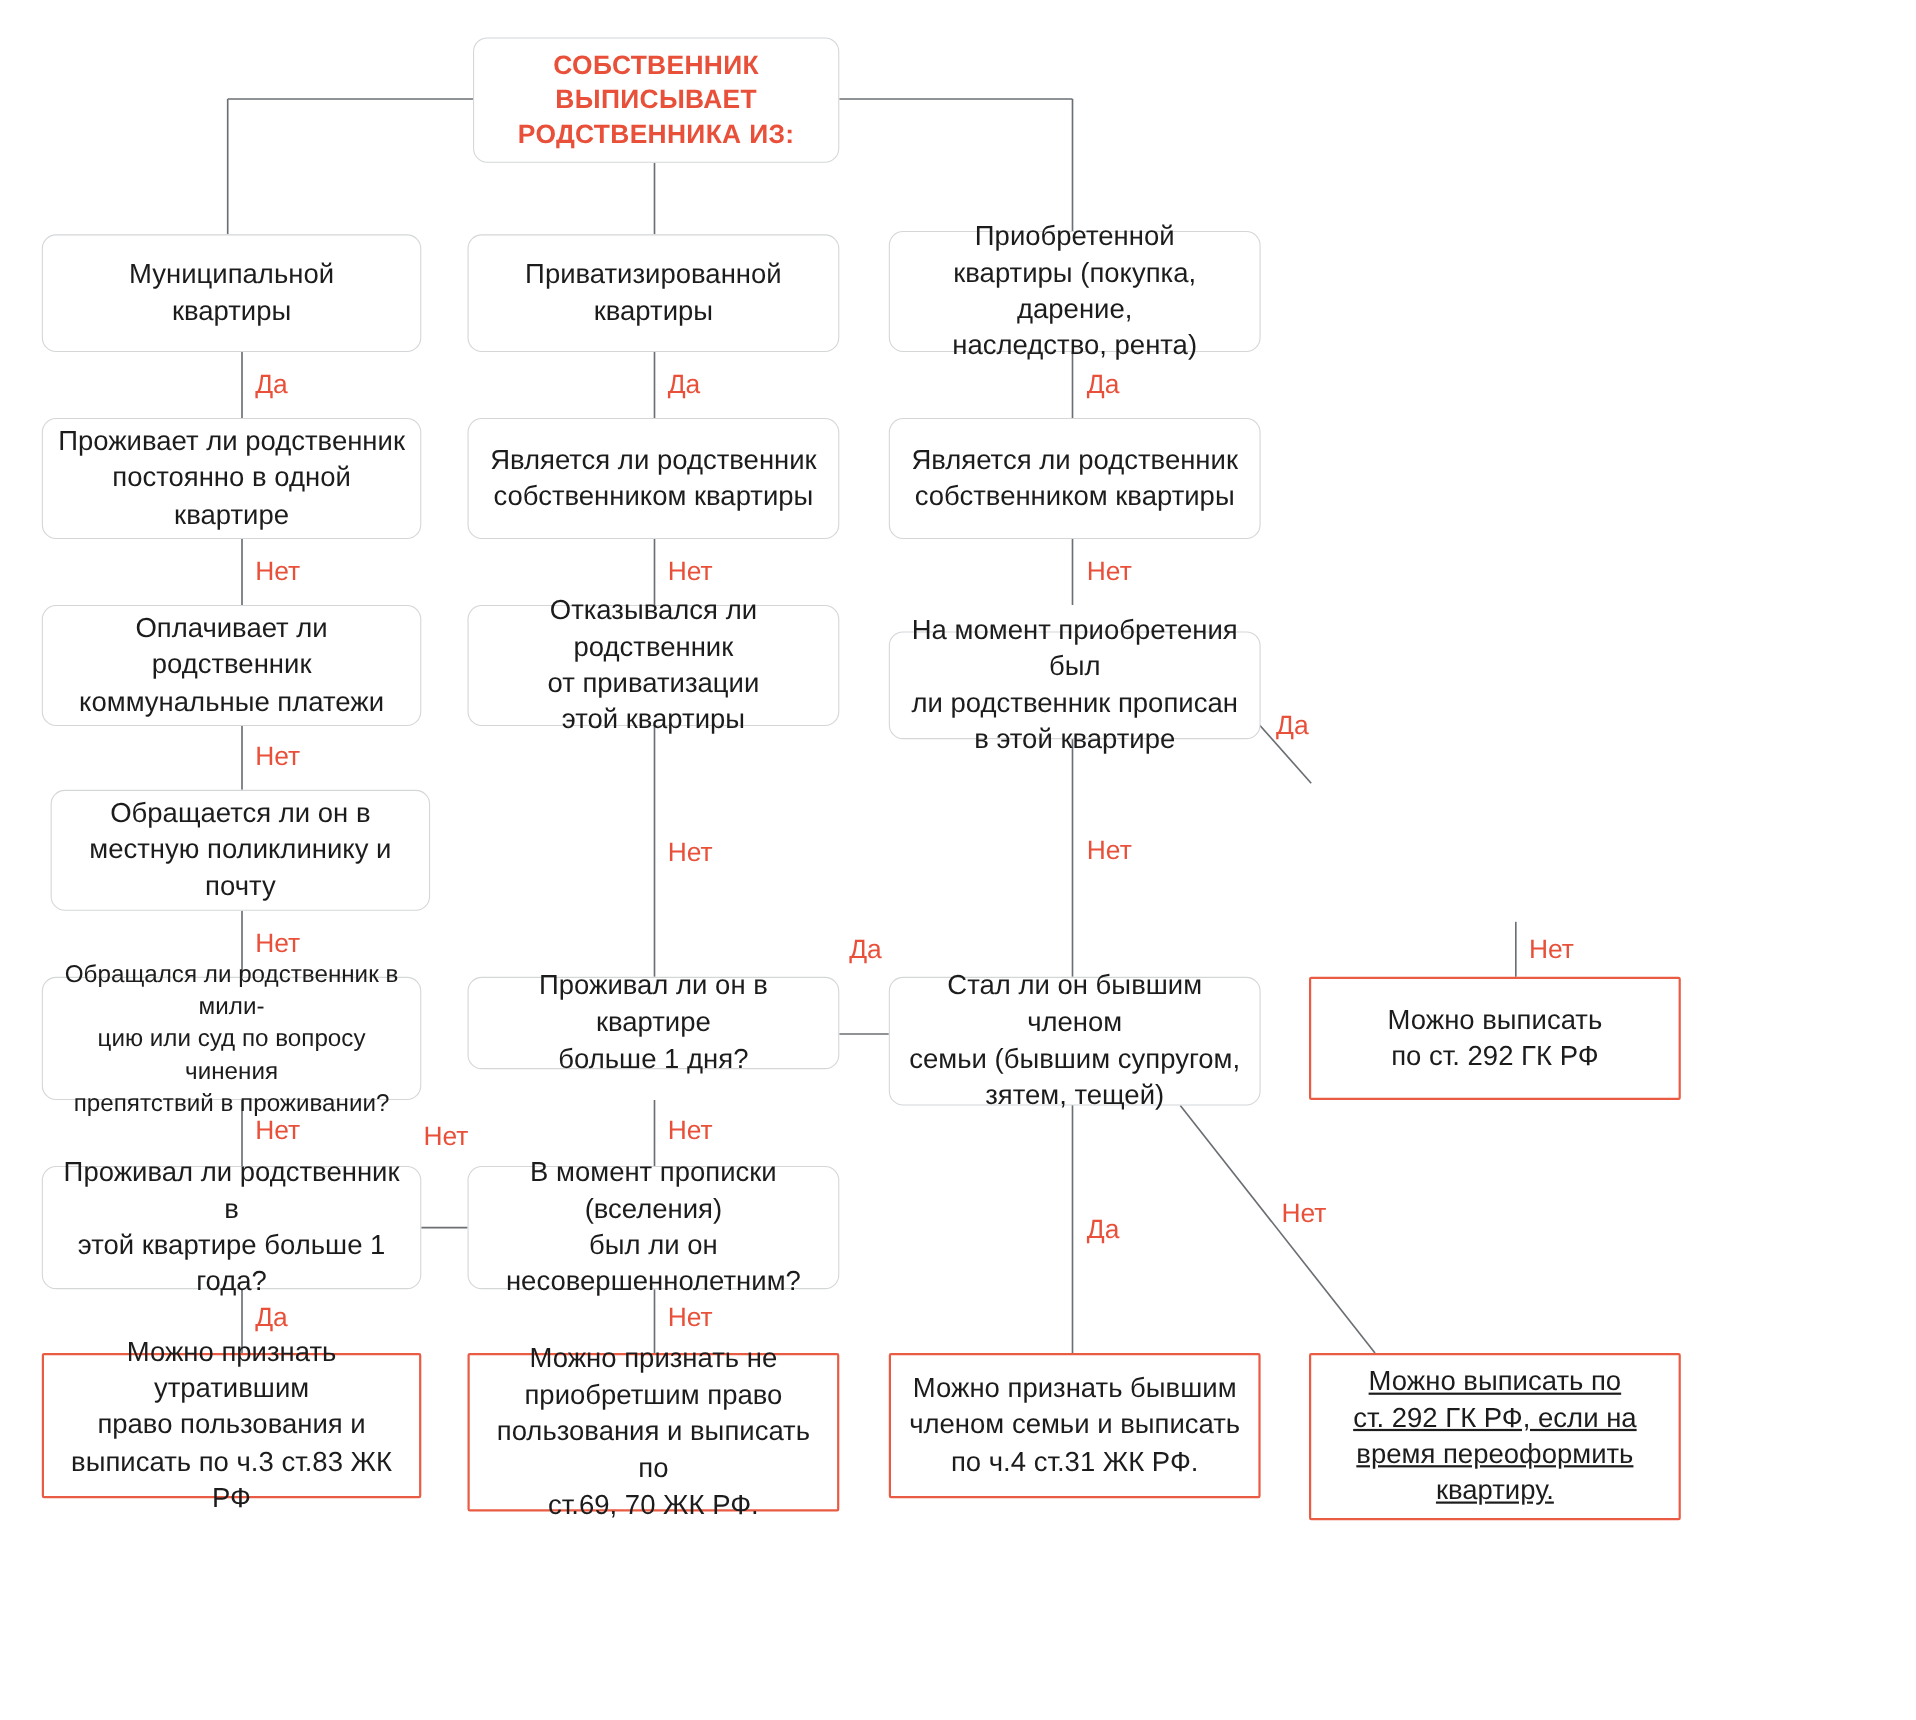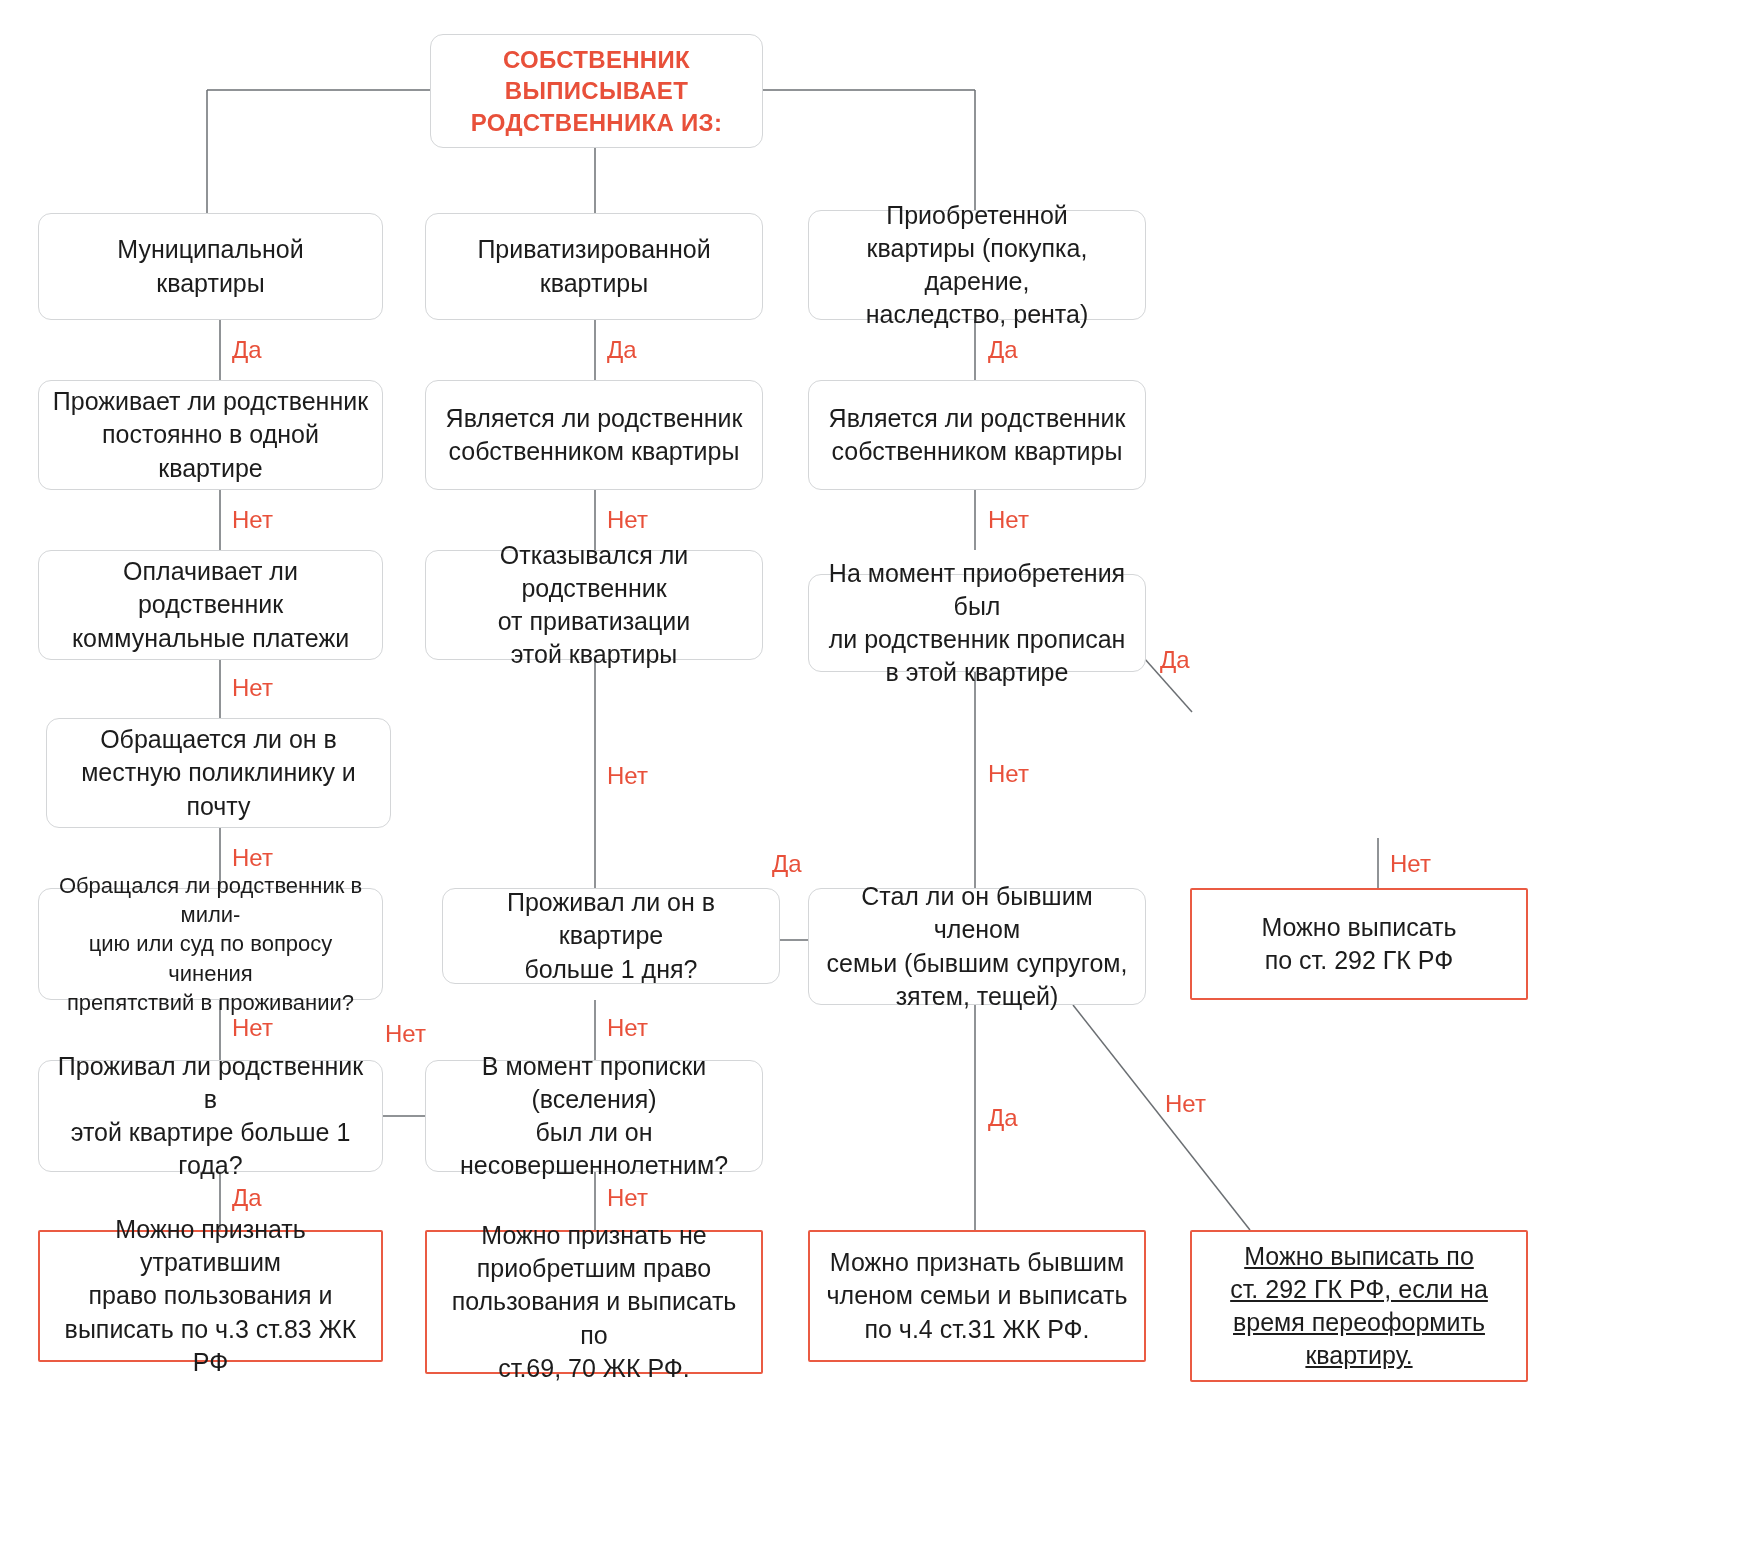--- a/index.html
+++ b/index.html
@@ -158,21 +158,21 @@
 собственником квартиры</div>
 
   <div class="edge-label" style="left:607px; top:508px;">Нет</div>
 
   <div class="box" style="left:425px; top:550px; width:338px; height:110px; white-space:pre-line;">Отказывался ли родственник
 от приватизации
 этой квартиры</div>
 
   <div class="edge-label" style="left:607px; top:764px;">Нет</div>
 
-  <div class="box" style="left:442px; top:888px; width:338px; height:96px; white-space:pre-line;">Проживал ли он в квартире
+  <div class="box" style="left:425px; top:888px; width:338px; height:84px; white-space:pre-line;">Проживал ли он в квартире
 больше 1 дня?</div>
 
   <div class="edge-label" style="left:607px; top:1016px;">Нет</div>
 
   <div class="edge-label" style="left:385px; top:1022px;">Нет</div>
 
   <div class="box" style="left:425px; top:1060px; width:338px; height:112px; white-space:pre-line;">В момент прописки (вселения)
 был ли он несовершеннолетним?</div>
 
   <div class="edge-label" style="left:607px; top:1186px;">Нет</div>

